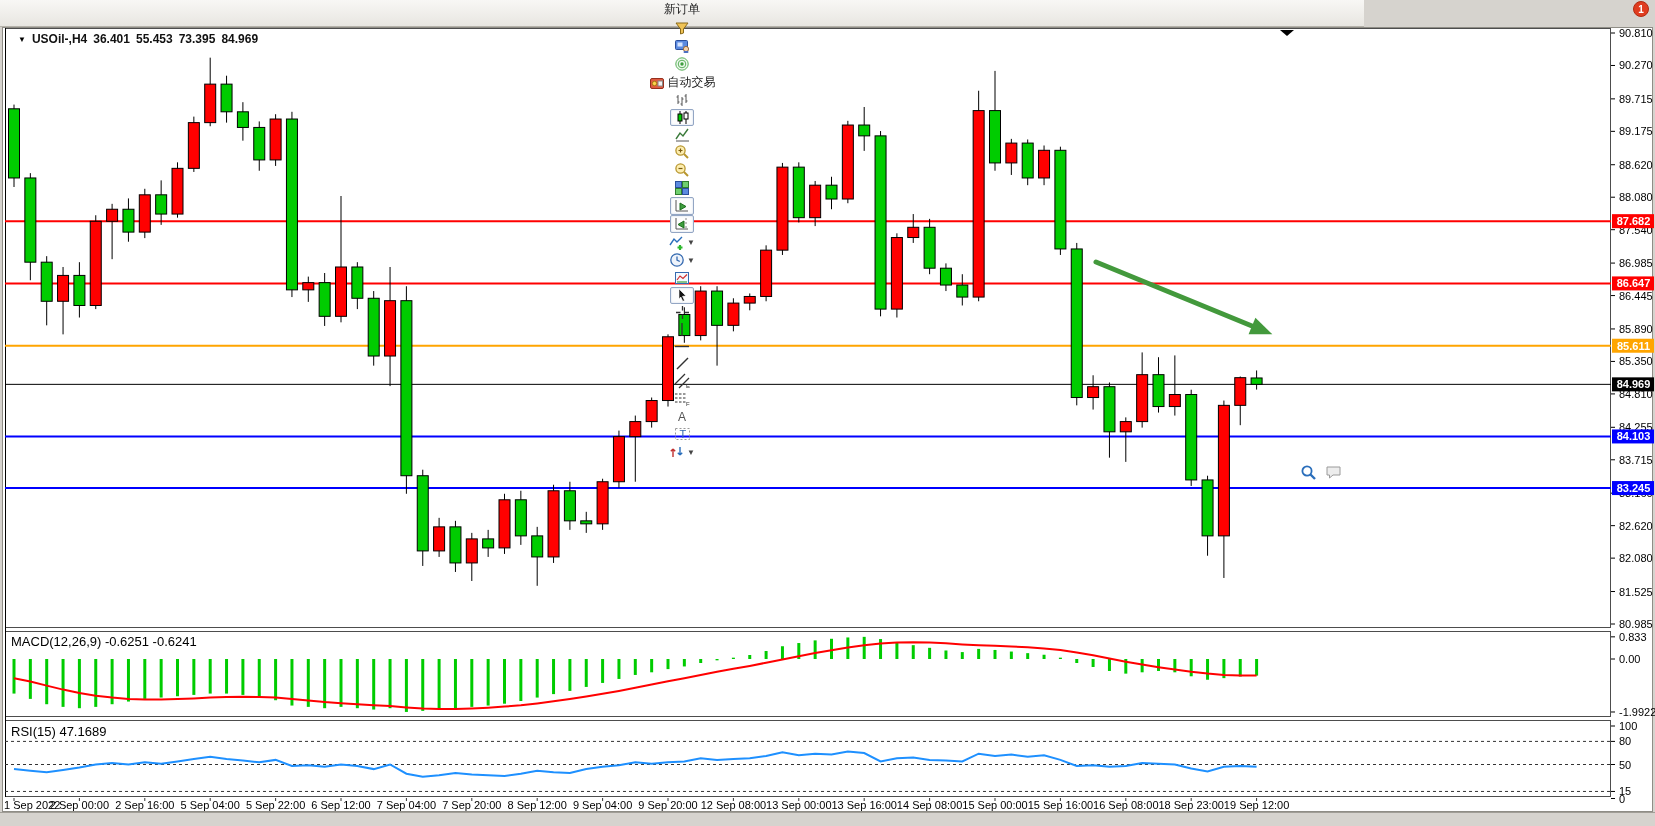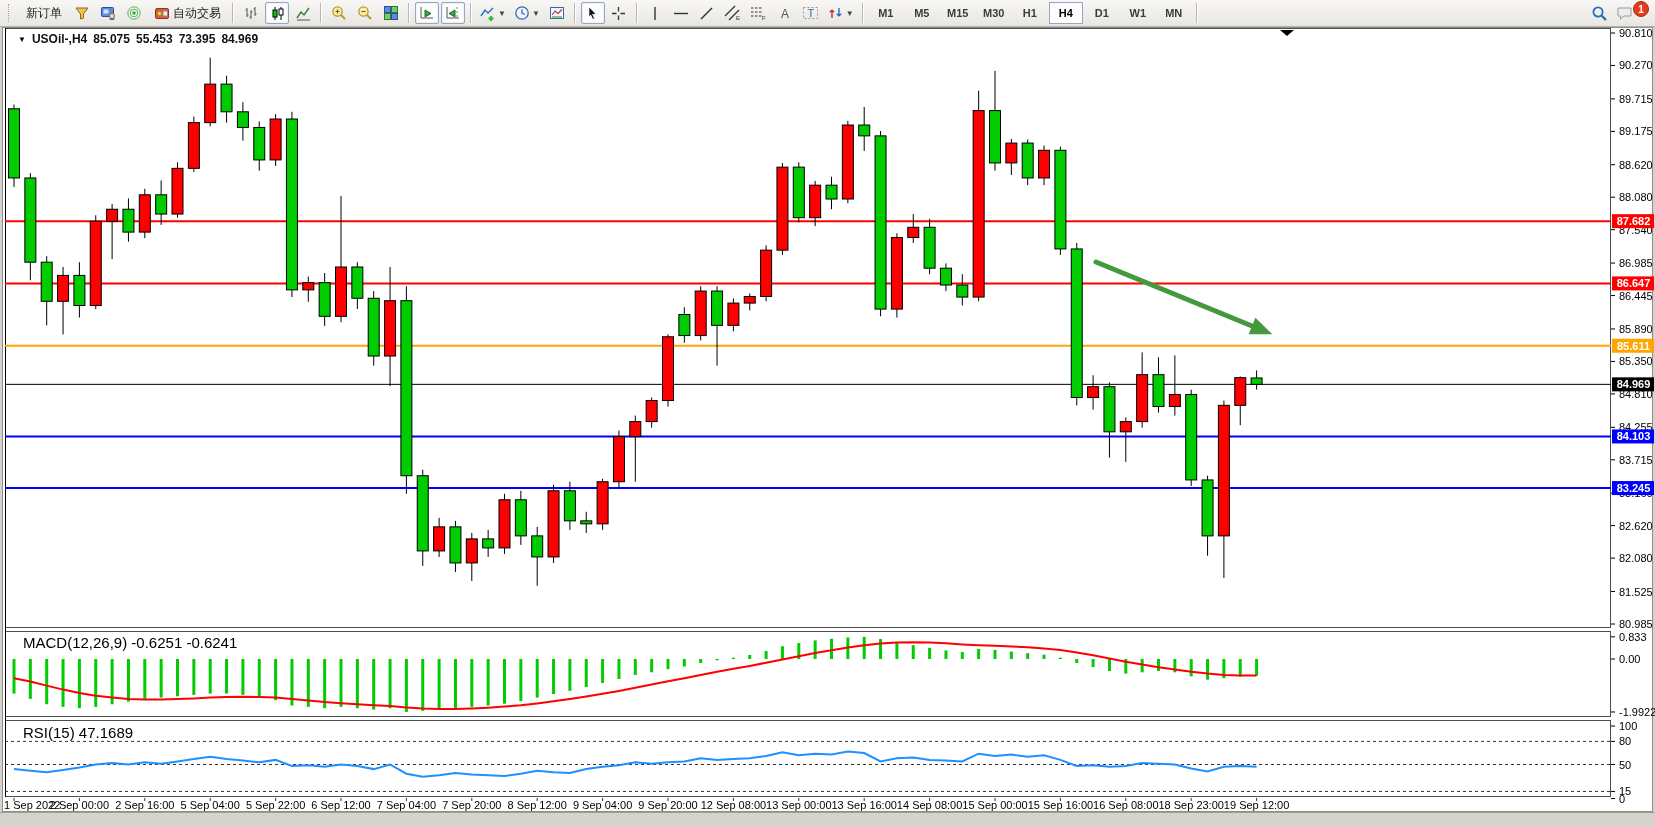--- a/index.html
+++ b/index.html
@@ -1,24 +1,24 @@
 <!DOCTYPE html>
 <html><head>
 <meta charset="utf-8">
 <style>
   html,body{margin:0;padding:0;}
   body{width:1655px;height:826px;overflow:hidden;background:#d6d3ce;
        font-family:"Liberation Sans", sans-serif; -webkit-font-smoothing:none;}
   #app{position:relative;width:1655px;height:826px;background:#d6d3ce;}
 
   
-  #toolbar{position:absolute;left:0;top:0;width:1655px;height:27px;
+  #toolbar{position:absolute;left:0;top:0;width:1364px;height:27px;
            background:linear-gradient(#f8f7f5,#e8e6e1);
            border-bottom:1px solid #b5b2aa;display:flex;align-items:center;
-           padding:0 4px;box-sizing:border-box;z-index:5;}
+           padding:0 4px;box-sizing:border-box;z-index:5;flex-direction:column;}
   .tb{height:22px;min-width:24px;display:flex;align-items:center;justify-content:center;
       border:1px solid transparent;border-radius:2px;margin:0 1px;padding:0 2px;box-sizing:border-box;
       font-size:12px;color:#222;cursor:default;}
   .tb.on{background:#fdfdfd;border:1px solid #93a6c4;box-shadow:inset 0 0 2px #c8d4e8;}
   .tb.txt{padding:0 5px;font-weight:400;}
   .grip{width:6px;height:18px;margin:0 4px;border-left:1px dotted #a5a29a;}
   .sep{width:1px;height:20px;background:#b9b6ae;border-right:1px solid #fff;margin:0 4px;}
   .caret{font-size:8px;color:#444;margin-left:2px;}
   .tf{height:20px;min-width:26px;display:flex;align-items:center;justify-content:center;
       font-size:11px;font-weight:700;color:#3c3c3c;border:1px solid transparent;margin:0 1px;padding:0 3px;}
@@ -27,21 +27,21 @@
   #chat-badge{position:absolute;top:1px;right:6px;width:14px;height:14px;border-radius:50%;
       background:#e03c1f;color:#fff;font-size:10px;font-weight:700;display:flex;
       align-items:center;justify-content:center;border:1px solid #b02a12;z-index:6;}
 
   
   #chartwin{position:absolute;left:2px;top:27px;width:1651px;height:785px;
             background:#fff;border:1px solid #8f8d86;box-sizing:border-box;}
   #hdr{position:absolute;left:12px;top:4px;font-size:12px;font-weight:600;color:#111;
        display:flex;align-items:center;gap:6px;z-index:3;background:#fff;padding:0 3px;}
   #hdr .tri{font-size:8px;color:#000;}
-  #macd-label,#rsi-label{position:absolute;left:20px;font-size:15px;color:#000;z-index:3;background:transparent;}
+  #macd-label,#rsi-label{position:absolute;left:8px;font-size:13px;color:#000;z-index:3;background:transparent;}
   #macd-label{top:606px;}
   #rsi-label{top:696px;}
   #csvg{position:absolute;left:0;top:0;z-index:1;}
   #bottomstrip{position:absolute;left:0;top:812px;width:1655px;height:14px;
                background:#d6d3ce;border-top:1px solid #a09d96;z-index:4;}
   svg text{font-family:"Liberation Sans", sans-serif;}
 </style>
 </head>
 <body>
 
@@ -224,31 +224,20 @@
     <div class="tb">
       <svg width="16" height="16" viewBox="0 0 16 16">
         <path d="M4 13 L4 5 M4 5 L1.8 7.2 M4 5 L6.2 7.2" stroke="#c03030" stroke-width="1.4" fill="none"></path>
         <path d="M11 3 L11 11 M11 11 L8.8 8.8 M11 11 L13.2 8.8" stroke="#2a6ebb" stroke-width="1.4" fill="none"></path>
       </svg>
       <span class="caret">▼</span>
     </div>
 
     <div class="sep"></div>
 
-    <div id="tf-group" style="display: flex;">
-        <div class="tf">M1</div>
-        <div class="tf">M5</div>
-        <div class="tf">M15</div>
-        <div class="tf">M30</div>
-        <div class="tf">H1</div>
-        <div class="tf on">H4</div>
-        <div class="tf">D1</div>
-        <div class="tf">W1</div>
-        <div class="tf">MN</div>
-      </div>
 
     <div class="sep"></div>
 
     <div id="tb-right">
       <div class="tb">
         <svg width="17" height="17" viewBox="0 0 17 17">
           <circle cx="7" cy="7" r="4.6" fill="none" stroke="#2a6ebb" stroke-width="1.8"></circle>
           <line x1="10.5" y1="10.5" x2="15" y2="15" stroke="#2a6ebb" stroke-width="2.4"></line>
         </svg>
       </div>
@@ -258,21 +247,21 @@
         </svg>
       </div>
     </div>
   </div>
   <div id="chat-badge">1</div>
 
   <div id="chartwin">
     <div id="hdr">
       <span class="tri">▼</span>
       <span>USOil-,H4</span>
-      <span>85.075</span>
+      <span>36.401</span>
       <span>55.453</span>
       <span>73.395</span>
       <span>84.969</span>
     </div>
     <div id="macd-label">MACD(12,26,9) -0.6251 -0.6241</div>
     <div id="rsi-label">RSI(15) 47.1689</div>
   </div>
 
   <svg id="csvg" width="1655" height="826">
     <g id="frames-layer">

